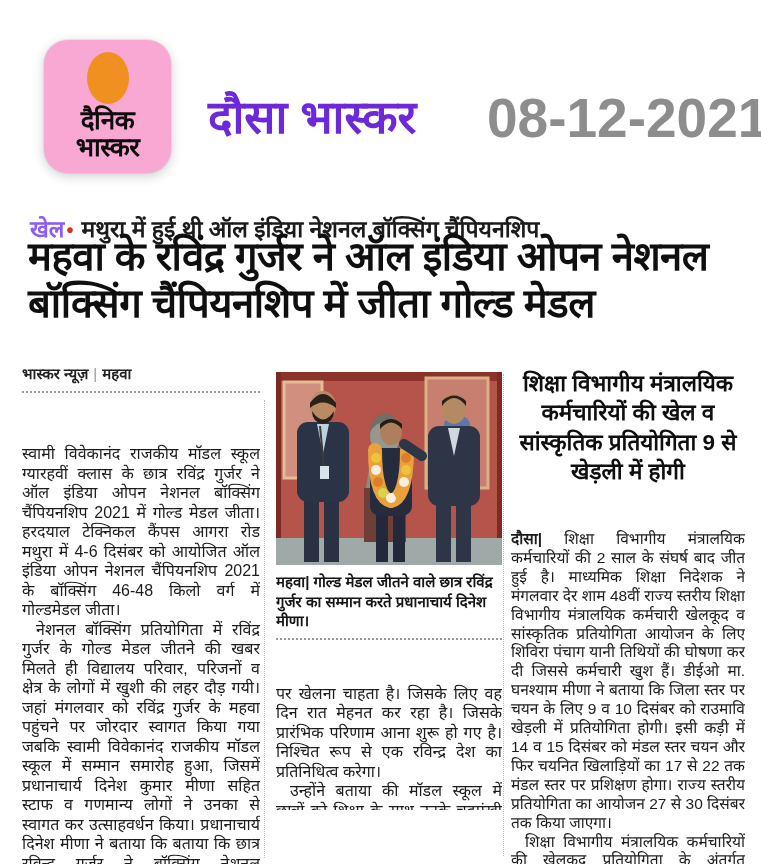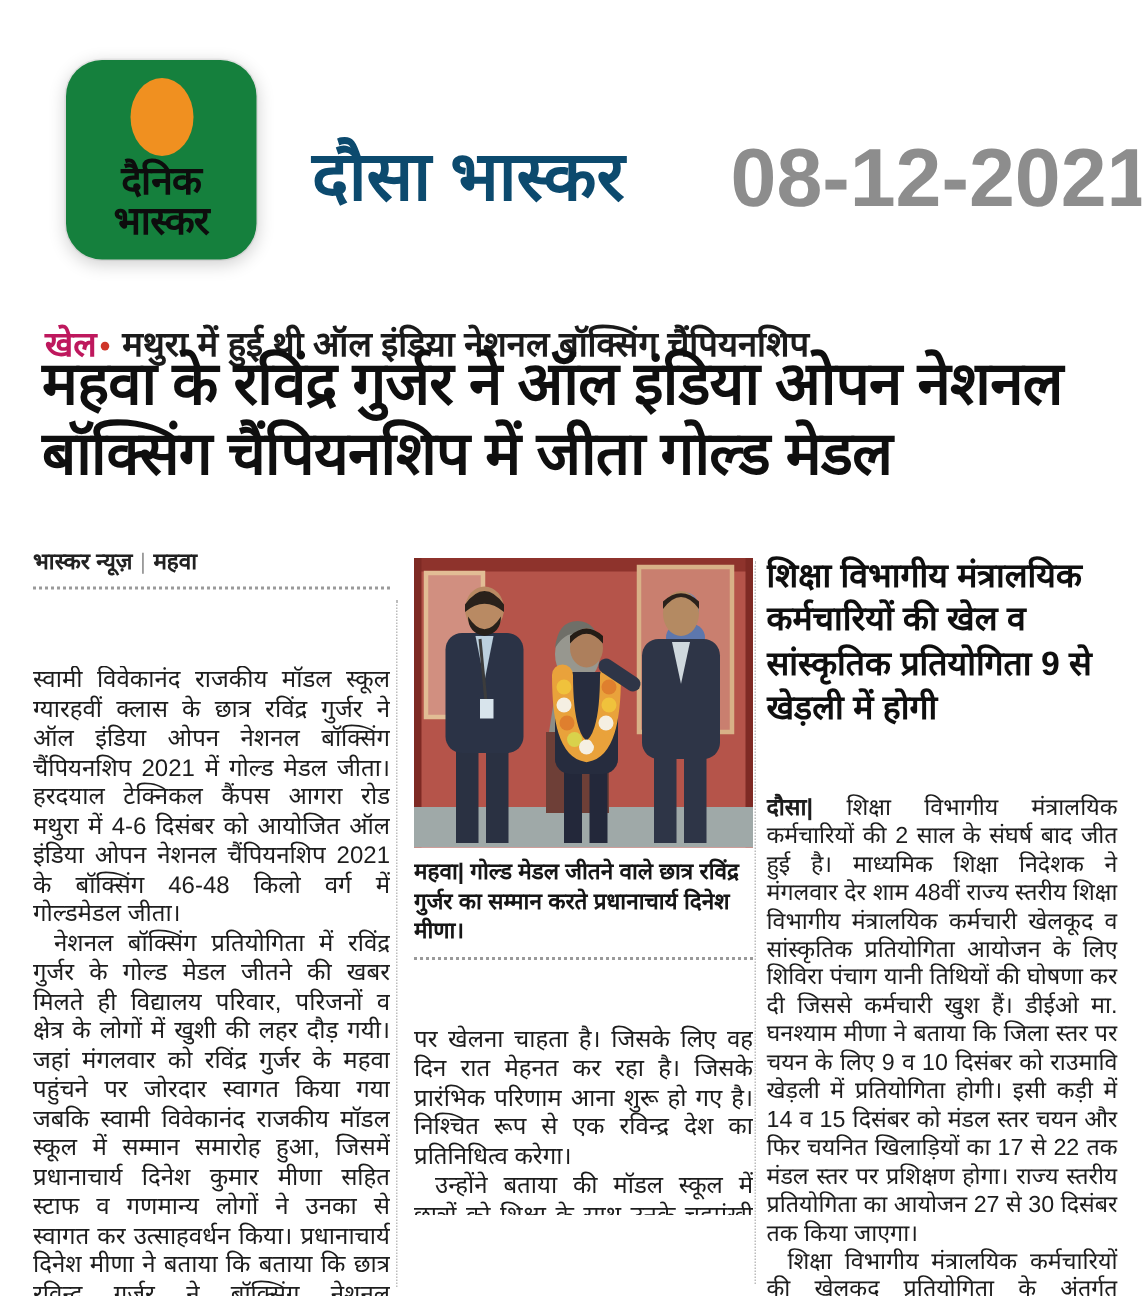--- a/index.html
+++ b/index.html
@@ -1,30 +1,30 @@
 <!DOCTYPE html>
 <html lang="hi"><head>
 <meta charset="utf-8">
 <style>
   html,body{margin:0;padding:0;background:#ffffff;}
   .page{position:relative;width:761px;height:864px;background:#ffffff;overflow:hidden;
         font-family:"Liberation Sans","DejaVu Sans",sans-serif;color:#1e1e1e;}
 
   
-  .logo-card{position:absolute;left:44px;top:40px;width:127px;height:133px;background:#15803d;
+  .logo-card{position:absolute;left:44px;top:40px;width:127px;height:133px;background:#f9a8d4;
              border-radius:24px;box-shadow:0 3px 12px rgba(0,0,0,.20),0 0 0 1px #f0f0f0;
              display:flex;flex-direction:column;align-items:center;justify-content:center;}
   .logo-dot{width:42px;height:52px;border-radius:50%;background:#f09020;margin-bottom:3px;}
   .logo-line{font-weight:800;font-size:26px;line-height:1.02;color:#0d0d0d;letter-spacing:-0.5px;}
-  .edition{position:absolute;left:208px;top:84px;font-size:46px;font-weight:800;color:#0c4a6e;white-space:nowrap;}
+  .edition{position:absolute;left:208px;top:84px;font-size:46px;font-weight:800;color:#6d28d9;white-space:nowrap;}
   .issue-date{position:absolute;left:487px;top:86px;font-size:55px;font-weight:700;color:#8d8d8d;white-space:nowrap;}
 
   
   .kicker{position:absolute;left:30px;top:212px;font-size:23px;font-weight:700;color:#1b1b1b;white-space:nowrap;}
-  .kicker .section{color:#be185d;}
+  .kicker .section{color:#8b5cf6;}
   .kicker .bullet{color:#cf3529;margin:0 8px 0 2px;font-size:20px;}
   .headline{position:absolute;left:28px;top:233px;width:714px;font-size:40px;font-weight:800;
             line-height:1.17;color:#0f0f0f;letter-spacing:-0.5px;}
   .byline{position:absolute;left:22px;top:363px;width:238px;text-align:left;font-size:15px;
           font-weight:700;color:#222;}
   .byline .sep{color:#999;font-weight:400;padding:0 5px;}
   .rule-dotted{border-top:2px dotted #9a9a9a;height:0;}
   .byline-rule{position:absolute;left:22px;top:391px;width:238px;}
 
   
@@ -39,21 +39,21 @@
   .vsep1{left:264px;top:400px;height:458px;}
   .vsep2{left:503px;top:374px;height:482px;}
 
   
   .photo-box{width:226px;height:193px;overflow:hidden;background:#b5544a;}
   .photo-box svg{display:block;}
   .caption{margin-top:7px;font-size:15px;font-weight:700;line-height:1.3;color:#161616;text-align:left;}
   .caption-rule{margin:7px 0 5px 0;}
 
   
-  .side-headline{font-size:22.5px;font-weight:800;line-height:1.3;color:#0f0f0f;margin:0 0 9px 0;}
+  .side-headline{font-size:22.5px;font-weight:800;line-height:1.3;color:#0f0f0f;margin:0 0 9px 0;text-align:center;}
   .dateline{font-weight:800;}
 </style>
 </head>
 <body>
 
 <div class="page">
 
   <div class="logo-card">
     <div class="logo-dot"></div>
     <div class="logo-line">दैनिक</div>

